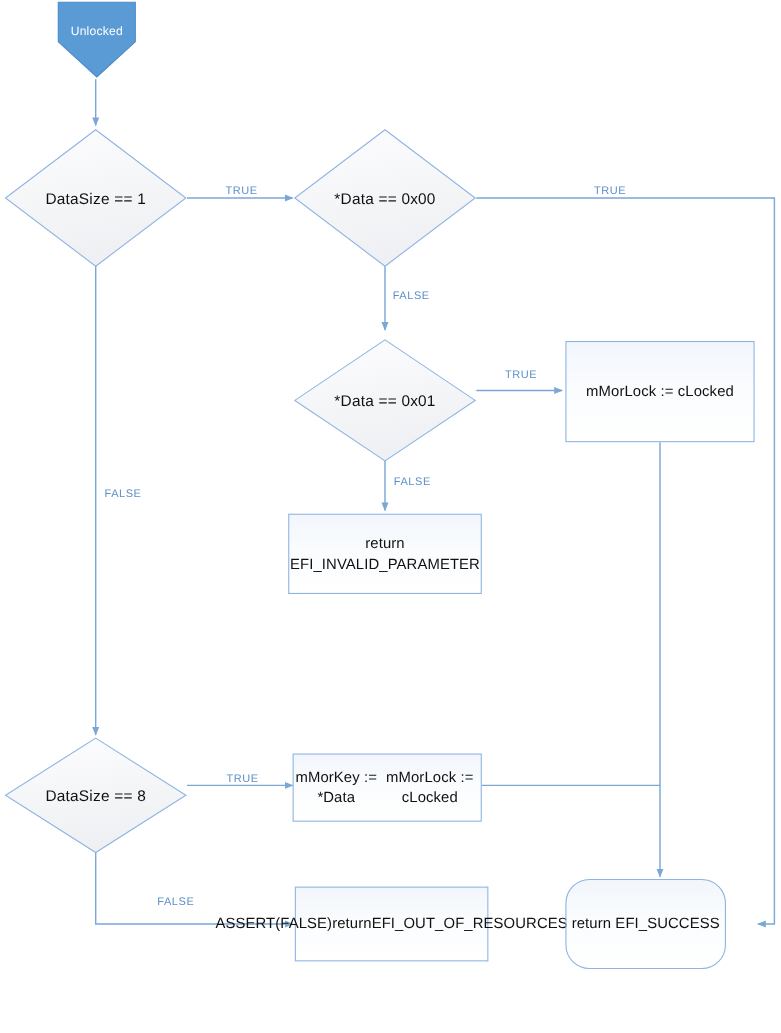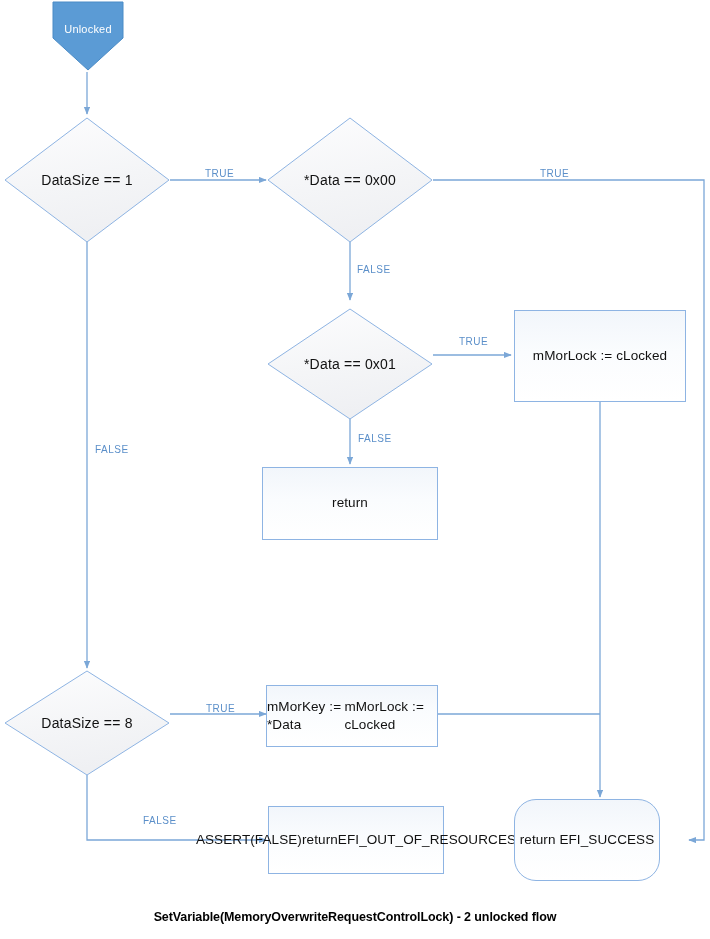--- a/index.html
+++ b/index.html
@@ -26,21 +26,21 @@
     pointer-events: none;
   }
 
   
   .node {
     position: absolute;
     box-sizing: border-box;
     display: flex;
     align-items: center;
     justify-content: center;
-    text-align: left;
+    text-align: center;
   }
 
   
   .proc {
     border: 1px solid #8EB4E3;
     background: linear-gradient(to bottom, #F2F6FB 0%, #FAFCFE 45%, #FFFFFF 100%);
     color: #111111;
     font-size: 13.5px;
     line-height: 1.35;
     letter-spacing: .1px;
@@ -185,20 +185,21 @@
     </svg>
     <span class="dlabel">DataSize == 8</span>
   </div>
 
   <div class="node proc" style="left:514px; top:310px; width:172px; height:92px;">
     <span>mMorLock := cLocked</span>
   </div>
 
   <div class="node proc" style="left:262px; top:467px; width:176px; height:73px; flex-direction:column;">
     <span>return</span>
+    <span>EFI_INVALID_PARAMETER</span>
   </div>
 
   <div class="node proc" style="left:266px; top:685px; width:172px; height:62px; flex-direction:row;">
     <span>mMorKey := *Data</span>
     <span>mMorLock := cLocked</span>
   </div>
 
   <div class="node proc" style="left:268px; top:806px; width:176px; height:68px; flex-direction:row;">
     <span>ASSERT(FALSE)</span>
     <span>return</span>
@@ -218,15 +219,14 @@
   <span class="edge-label" style="left:357px; top:264px;">FALSE</span>
 
   <span class="edge-label" style="left:459px; top:336px;">TRUE</span>
 
   <span class="edge-label" style="left:358px; top:433px;">FALSE</span>
 
   <span class="edge-label" style="left:206px; top:703px;">TRUE</span>
 
   <span class="edge-label" style="left:143px; top:815px;">FALSE</span>
 
-  <div class="caption" style="top:910px;">SetVariable(MemoryOverwriteRequestControlLock) - 2 unlocked flow</div>
 
 </div>
 
 </body></html>

